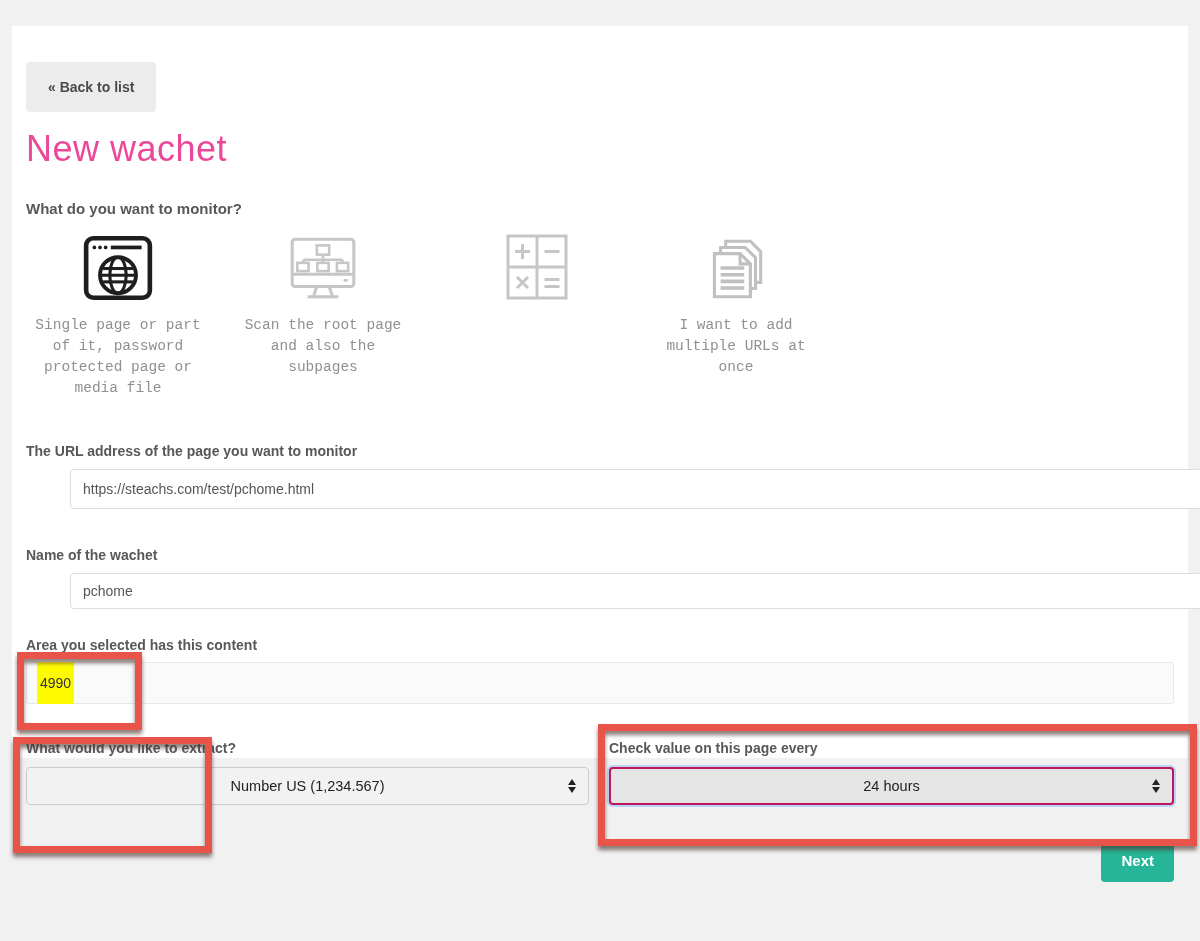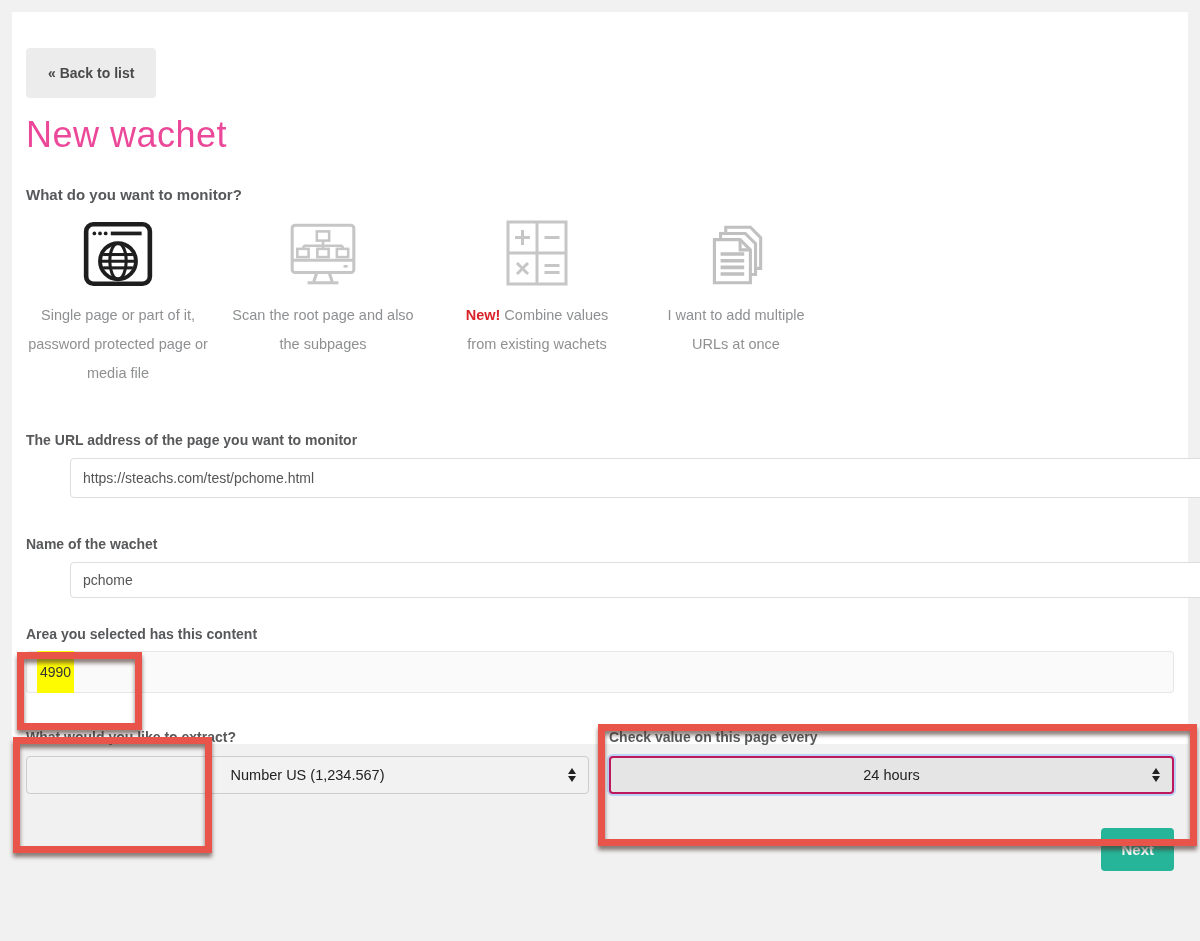--- a/index.html
+++ b/index.html
@@ -1,27 +1,27 @@
 <!DOCTYPE html>
 <html><head>
 <meta charset="utf-8">
 <style>
   * { margin:0; padding:0; box-sizing:border-box; }
   html,body { width:1200px; height:941px; }
   body { font-family:"Liberation Sans","DejaVu Sans",sans-serif; background:#f1f1f1; position:relative; overflow:hidden; }
-  .card { position:absolute; left:12px; top:12px; width:1176px; height:732px; background:#ffffff; padding:0 14px; }
+  .card { position:absolute; left:12px; top:26px; width:1176px; height:732px; background:#ffffff; padding:0 14px; }
 
   .back-btn { display:inline-block; margin-top:36px; background:#ececec; color:#4a4a4a; font-weight:bold; font-size:14px; border:none; border-radius:4px; padding:17px 22px; cursor:pointer; }
   h1.title { margin-top:16px; font-size:36px; font-weight:500; color:#ec4899; letter-spacing:0.5px; }
   .q-label { margin-top:30px; font-size:15px; font-weight:bold; color:#57585a; }
 
   .options-row { display:flex; margin-top:12px; }
   .option { text-align:center; }
   .option .icon-wrap { height:76px; display:flex; align-items:flex-end; justify-content:center; }
-  .option .caption { margin-top:10px; font-size:14.5px; line-height:29px; color:#8f9092; }
+  .option .caption { margin-top:10px; font-size:14.5px; line-height:21px; color:#8f9092;font-family:Liberation Mono, monospace; }
   .opt-1 { width:184px; }
   .opt-2 { width:182px; margin-left:22px; }
   .opt-3 { width:150px; margin-left:48px; }
   .opt-4 { width:152px; margin-left:48px; }
   .new-badge { color:#d9232a; font-weight:bold; }
 
   .field-label { font-size:14px; font-weight:bold; color:#57585a; }
   .lbl-url { margin-top:44px; }
   .text-input { display:block; width:100%; margin-top:10px; height:40px; border:1px solid #ddd; border-radius:4px; padding:7px 12px; font-size:14px; color:#555; font-family:inherit; background:#fff;margin-left:44px; }
   .btn-row { text-align:right; margin-top:14px; }
@@ -108,21 +108,20 @@
         <svg width="72" height="74" viewBox="0 0 72 72" fill="none" stroke="#c6c6c6">
           <rect x="7" y="4" width="58" height="62" stroke-width="3"></rect>
           <path d="M36 4 V66" stroke-width="3"></path>
           <path d="M7 35 H65" stroke-width="3"></path>
           <path d="M21.5 12 V27 M14 19.5 H29" stroke-width="3"></path>
           <path d="M43.5 19.5 H58.5" stroke-width="3"></path>
           <path d="M16 45 L27 56 M27 45 L16 56" stroke-width="3"></path>
           <path d="M43.5 47.5 H58.5 M43.5 54.5 H58.5" stroke-width="3"></path>
         </svg>
       </div>
-      <div class="caption"><span class="new-badge">New!</span><span> Combine values from existing wachets</span></div>
     </div>
 
     <div class="option opt-4">
       <div class="icon-wrap">
         <svg width="74" height="74" viewBox="0 0 72 72" fill="none" stroke="#c0c0c0">
           <path d="M26 10 h24 l10 10 v30 h-34 z" fill="#ffffff" stroke-width="3"></path>
           <path d="M21 16 h24 l10 10 v30 h-34 z" fill="#ffffff" stroke-width="3"></path>
           <path d="M15 22 h25 l10 10 v32 h-35 z" fill="#ffffff" stroke-width="3"></path>
           <path d="M40 22 v10 h10" stroke-width="3"></path>
           <path d="M21 36 H44 M21 42.5 H44 M21 49 H44 M21 55.5 H44" stroke-width="3.5"></path>

